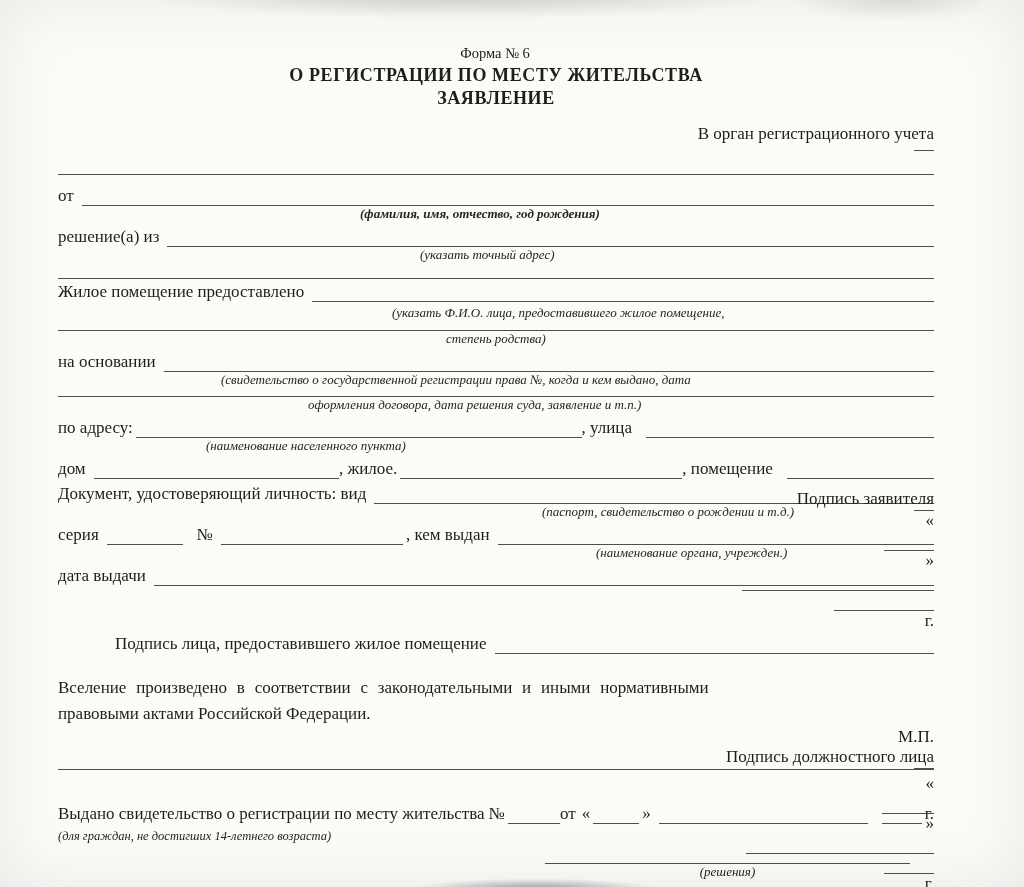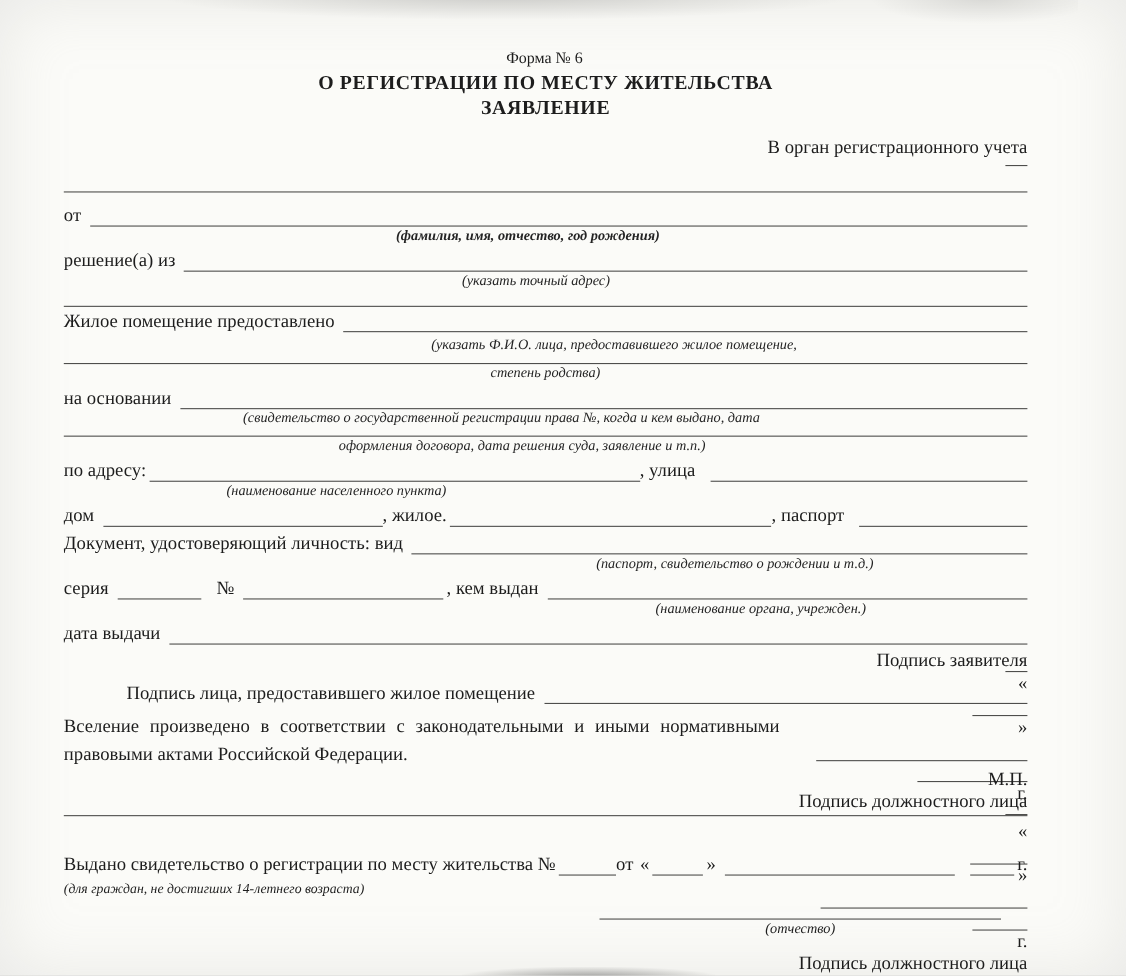--- a/index.html
+++ b/index.html
@@ -24,21 +24,21 @@
   .lbl{white-space:nowrap;}
   .b{flex:1 1 auto;border-bottom:1.1px solid #4e4e4c;height:1.1em;margin-left:8px;min-width:20px;}
   .b.nogap{margin-left:3px;}
   .b.g14{margin-left:14px;}
   .fix{flex:0 0 auto;}
   .lineonly{height:14px;}
   .lineonly .b{margin-left:0;}
   .hint{font-style:italic;font-size:13px;line-height:15px;height:16px;white-space:nowrap;color:#242424;}
   .ind .firstlbl{padding-left:57px;}
   .h27{height:27px;flex-direction:column;} .h26{height:26px;align-items:center;}
-  .mt2{margin-top:4px;} .mt4{margin-top:4px;} .mt6{margin-top:6px;}
+  .mt2{margin-top:18px;justify-content:flex-end;} .mt4{margin-top:4px;} .mt6{margin-top:6px;}
   .mt8{margin-top:8px;} .mt10{margin-top:10px;} .mt14{margin-top:14px;}
   .statement{font-size:17px;line-height:26px;height:26px;word-spacing:5.5px;}
   .statement.s2{word-spacing:normal;}
   .gap225{margin-left:228px;}
   .gap95{margin-left:95px;}
   .note{font-style:italic;font-size:12.5px;line-height:18px;height:18px;}
   .sig-block{margin-left:487px;width:365px;margin-top:6px;}
   .sig-line{border-bottom:1.1px solid #4e4e4c;height:12px;}
   .sig-hint{text-align:center;font-style:italic;font-size:13px;line-height:16px;}
   .h9{height:9px;} .h10{height:10px;} .h12{height:12px;} .h8{height:8px;}
@@ -109,21 +109,21 @@
       <span class="lbl">, улица</span>
       <span class="b fix g14" style="width:288px;"></span>
     </div>
     <div class="hint" style="padding-left:148px;">(наименование населенного пункта)</div>
 
     <div class="row">
       <span class="lbl">дом</span>
       <span class="b" style="flex-grow:1;"></span>
       <span class="lbl">, жилое.</span>
       <span class="b nogap" style="flex-grow:1.15;"></span>
-      <span class="lbl">, паспорт</span>
+      <span class="lbl">, помещение</span>
       <span class="b g14" style="flex-grow:0.6;"></span>
     </div>
 
     <div class="row">
       <span class="lbl">Документ, удостоверяющий личность: вид</span>
       <span class="b"></span>
     </div>
     <div class="hint" style="padding-left:484px;">(паспорт, свидетельство о рождении  и т.д.)</div>
 
     <div class="row">
@@ -190,17 +190,17 @@
       <span class="b fix nogap" style="width:46px;"></span>
       <span class="lbl nogap" style="margin-left:3px;">»</span>
       <span class="b"></span>
       <span class="b fix g14" style="width:40px;"></span>
       <span class="lbl nogap" style="margin-left:3px;">г.</span>
     </div>
     <div class="note">(для граждан, не достигших 14-летнего возраста)</div>
 
     <div class="sig-block">
       <div class="sig-line"></div>
-      <div class="sig-hint">(отчество)</div>
+      <div class="sig-hint">(решения)</div>
     </div>
 
   </div>
 </div>
 
 </body></html>

